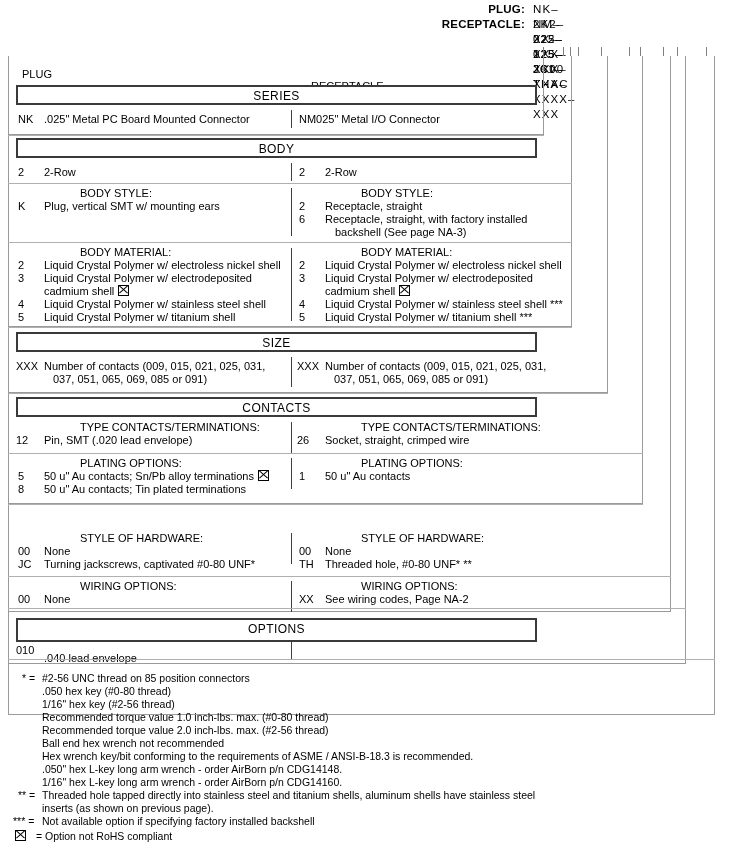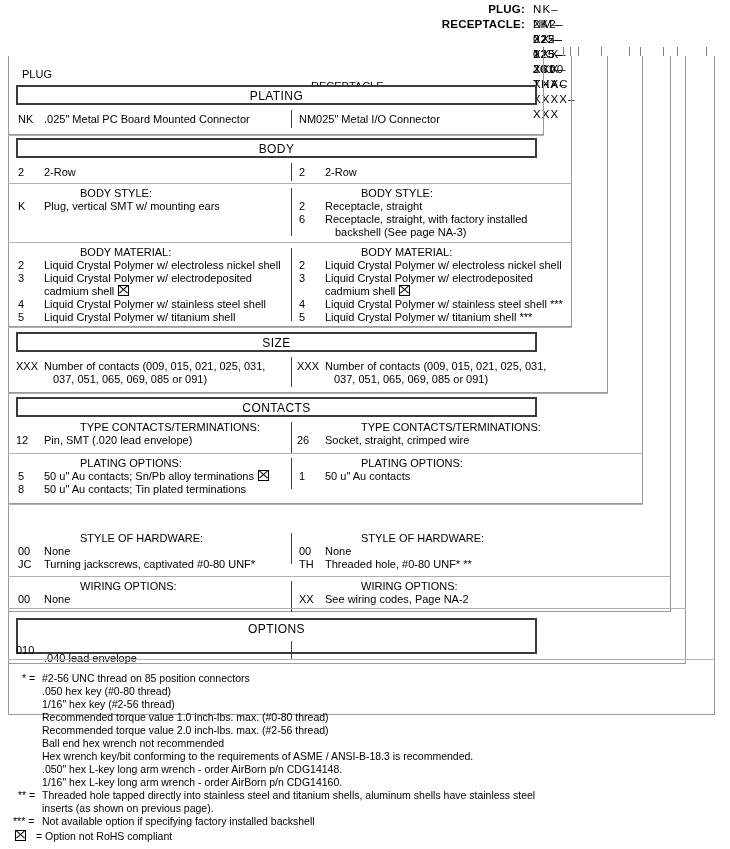--- a/index.html
+++ b/index.html
@@ -89,21 +89,21 @@
   <div class="nest" style="left:8px;  top:56px; width:564px; height:271px;"></div>
   <div class="nest" style="left:8px;  top:56px; width:600px; height:337px;"></div>
   <div class="nest" style="left:8px;  top:56px; width:635px; height:448px;"></div>
   <div class="nest" style="left:8px;  top:56px; width:663px; height:556px;"></div>
   <div class="nest" style="left:8px;  top:56px; width:678px; height:608px;"></div>
   <div class="nest" style="left:8px;  top:56px; width:707px; height:659px;"></div>
 
   <div class="colcap" style="left:22px;  top:68px;">PLUG</div>
   <div class="colcap" style="left:311px; top:80px;">RECEPTACLE</div>
 
-  <div class="titlebar" style="left:16px; top:85px; width:521px; height:20px;">PLATING</div>
+  <div class="titlebar" style="left:16px; top:85px; width:521px; height:20px;">SERIES</div>
   <div class="sep" style="left:8px; top:135px; width:536px;"></div>
   <div class="vdiv" style="left:291px; top:110px; height:18px;"></div>
 
   <div class="code" style="left:18px;  top:113px;">NK</div>
   <div class="desc" style="left:44px;  top:113px;">.025" Metal PC Board Mounted Connector</div>
   <div class="code" style="left:299px; top:113px;">NM</div>
   <div class="desc" style="left:313px; top:113px;">.025" Metal I/O Connector</div>
 
   <div class="titlebar" style="left:16px; top:138px; width:521px; height:20px;">BODY</div>
 
@@ -208,21 +208,21 @@
 
   <div class="vdiv" style="left:291px; top:581px; height:31px;"></div>
   <div class="hdr" style="left:44px;  top:580px;">WIRING OPTIONS:</div>
   <div class="code" style="left:18px;  top:593px;">00</div>
   <div class="desc" style="left:44px;  top:593px;">None</div>
   <div class="hdr" style="left:325px; top:580px;">WIRING OPTIONS:</div>
   <div class="code" style="left:299px; top:593px;">XX</div>
   <div class="desc" style="left:325px; top:593px;">See wiring codes, Page NA-2</div>
   <div class="sep" style="left:8px; top:608px; width:678px;"></div>
 
-  <div class="titlebar" style="left:16px; top:618px; width:521px; height:36px;">OPTIONS</div>
+  <div class="titlebar" style="left:16px; top:618px; width:521px; height:24px;">OPTIONS</div>
 
   <div class="vdiv" style="left:291px; top:641px; height:18px;"></div>
   <div class="code" style="left:16px; top:644px;">010</div>
   <div class="desc" style="left:44px; top:644px;margin-top:8px;">.040 lead envelope</div>
   <div class="sep" style="left:8px; top:659px; width:707px;"></div>
 
   <div class="fn" style="left:22px; top:672px;">* =</div>
   <div class="fn" style="left:42px; top:672px;">#2-56 UNC thread on 85 position connectors</div>
   <div class="fn" style="left:42px; top:685px;">.050 hex key (#0-80 thread)</div>
   <div class="fn" style="left:42px; top:698px;">1/16" hex key (#2-56 thread)</div>

